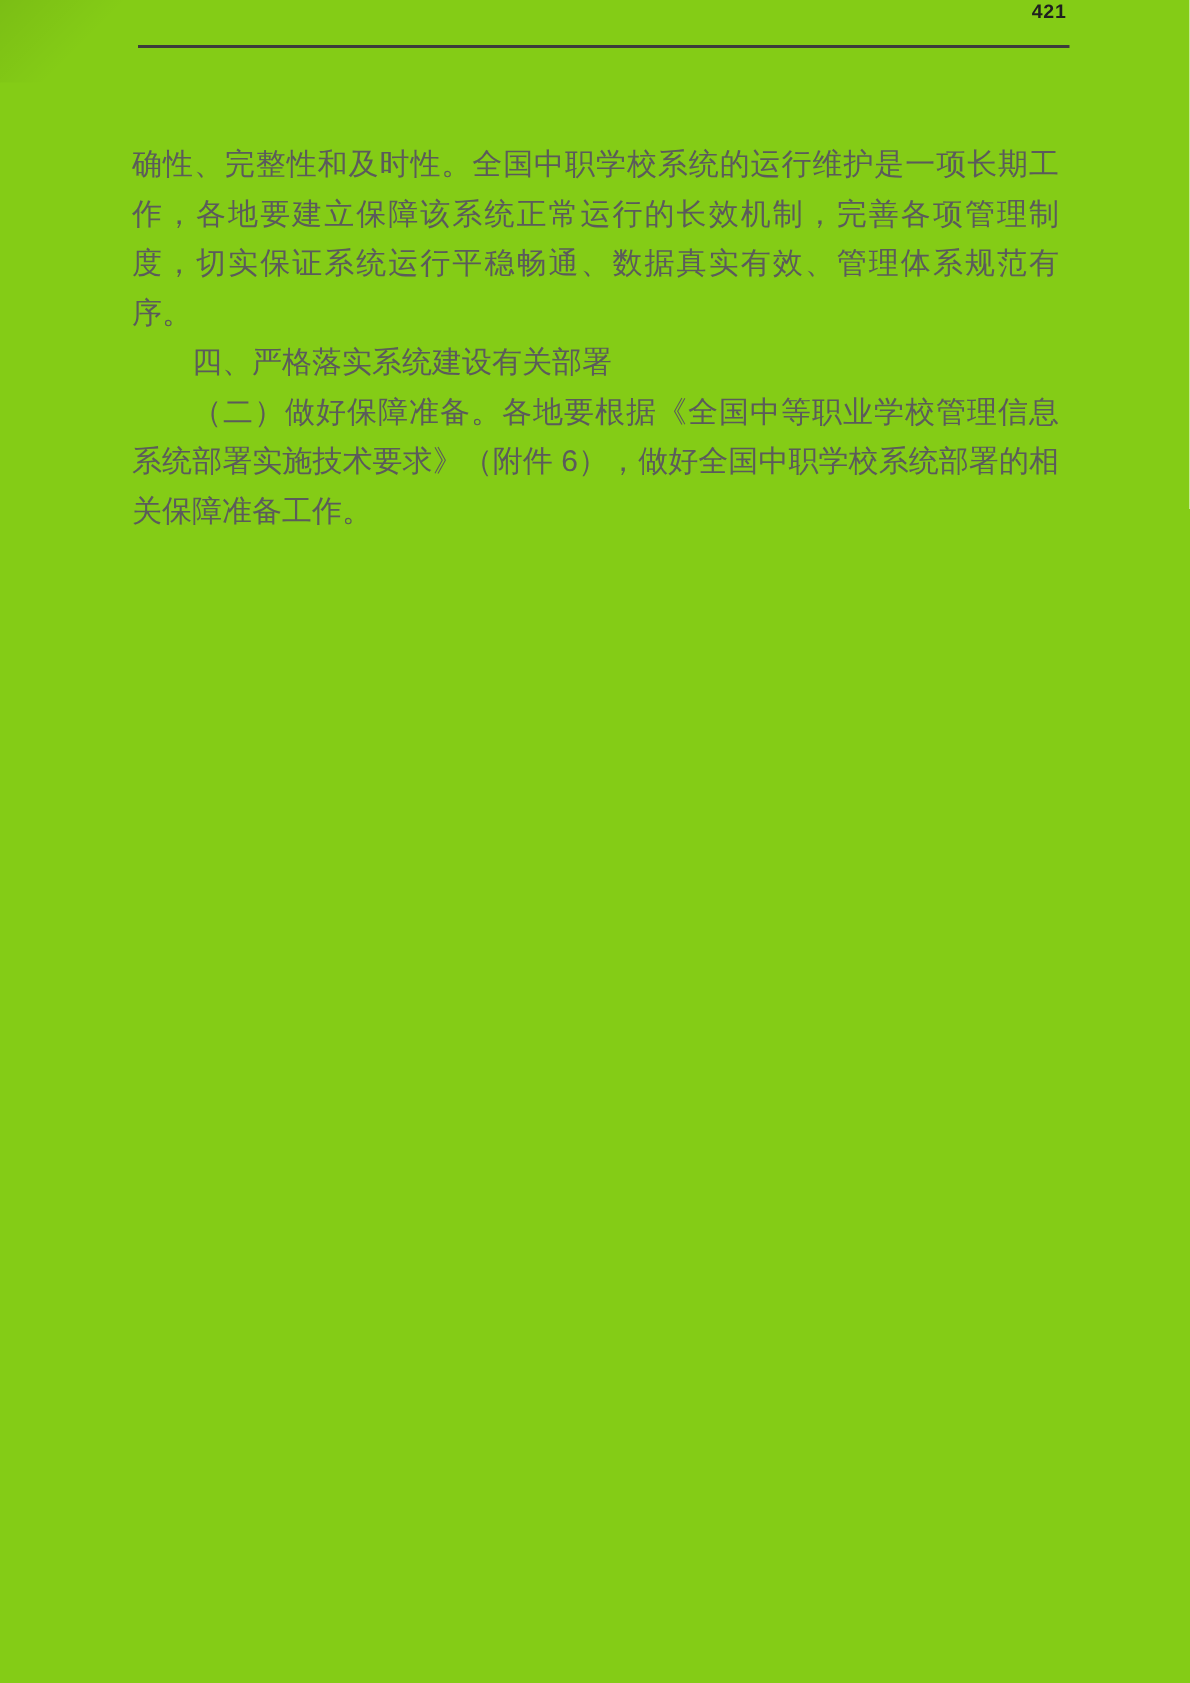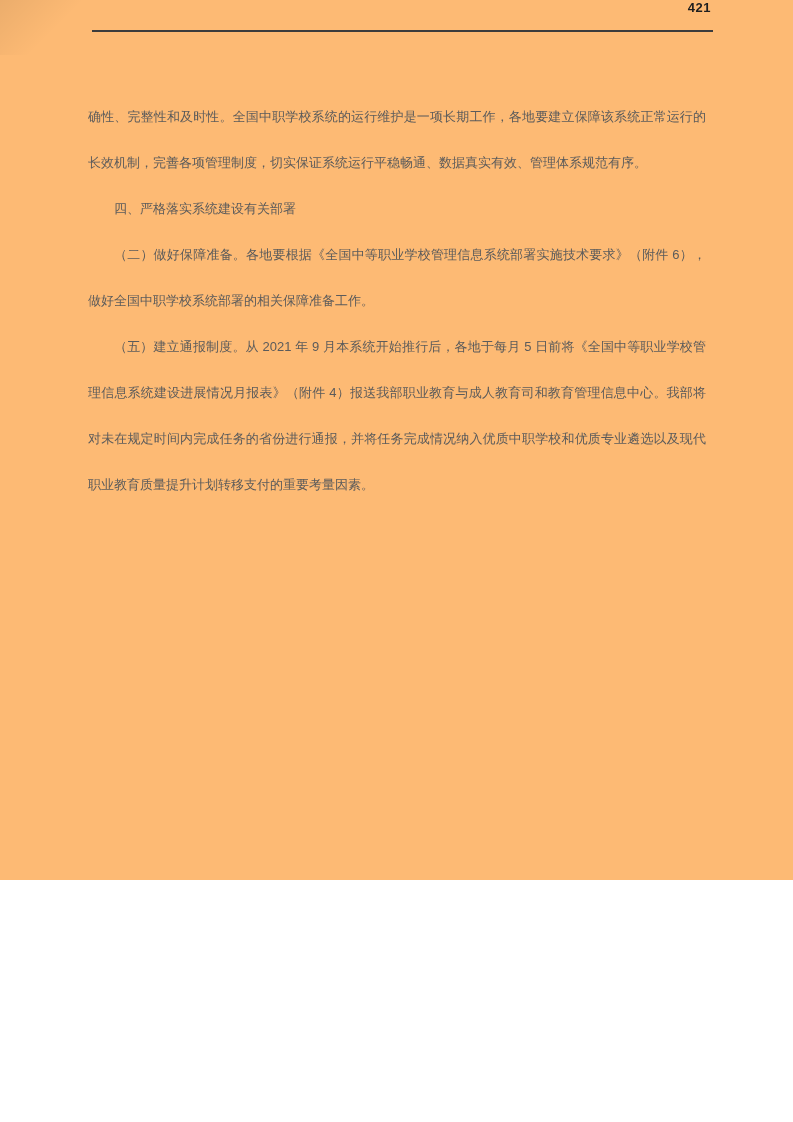--- a/index.html
+++ b/index.html
@@ -3,22 +3,22 @@
 <meta charset="utf-8">
 <style>
   html, body {
     margin: 0;
     padding: 0;
     background: #ffffff;
   }
   .page {
     position: relative;
     width: 793px;
-    height: 880px;
-    background: #fdba74;
+    height: 1122px;
+    background: #84cc16;
     overflow: hidden;
     font-family: "Liberation Sans", sans-serif;
   }
   
   .page::before {
     content: "";
     position: absolute;
     left: 0; top: 0;
     width: 100px; height: 55px;
     background: linear-gradient(135deg, rgba(0,0,0,0.07), rgba(0,0,0,0) 55%);
@@ -42,22 +42,22 @@
     width: 621px;
     height: 2px;
     background: var(--rule, #3c3c3c);
   }
   .content {
     position: absolute;
     left: 88px;
     top: 94px;
     width: 618px;
     color: var(--text, #5b5b5b);
-    font-size: 13px;
-    line-height: 46px;
+    font-size: 20px;
+    line-height: 33px;
     text-align: justify;
     text-justify: inter-character;
   }
   .content p {
     margin: 0;
     padding: 0;
     text-indent: 2em;
   }
   .content p.cont {
     text-indent: 0;
@@ -72,16 +72,15 @@
 <div class="page">
 
   <div class="page-number">421</div>
 
   <div class="header-rule"></div>
 
   <div class="content">
     <p class="cont">确性、完整性和及时性。全国中职学校系统的运行维护是一项长期工作，各地要建立保障该系统正常运行的长效机制，完善各项管理制度，切实保证系统运行平稳畅通、数据真实有效、管理体系规范有序。</p>
     <p class="heading">四、严格落实系统建设有关部署</p>
     <p class="body">（二）做好保障准备。各地要根据《全国中等职业学校管理信息系统部署实施技术要求》（附件 6），做好全国中职学校系统部署的相关保障准备工作。</p>
-    <p class="body">（五）建立通报制度。从 2021 年 9 月本系统开始推行后，各地于每月 5 日前将《全国中等职业学校管理信息系统建设进展情况月报表》（附件 4）报送我部职业教育与成人教育司和教育管理信息中心。我部将对未在规定时间内完成任务的省份进行通报，并将任务完成情况纳入优质中职学校和优质专业遴选以及现代职业教育质量提升计划转移支付的重要考量因素。</p>
   </div>
 
 </div>
 
 </body></html>

